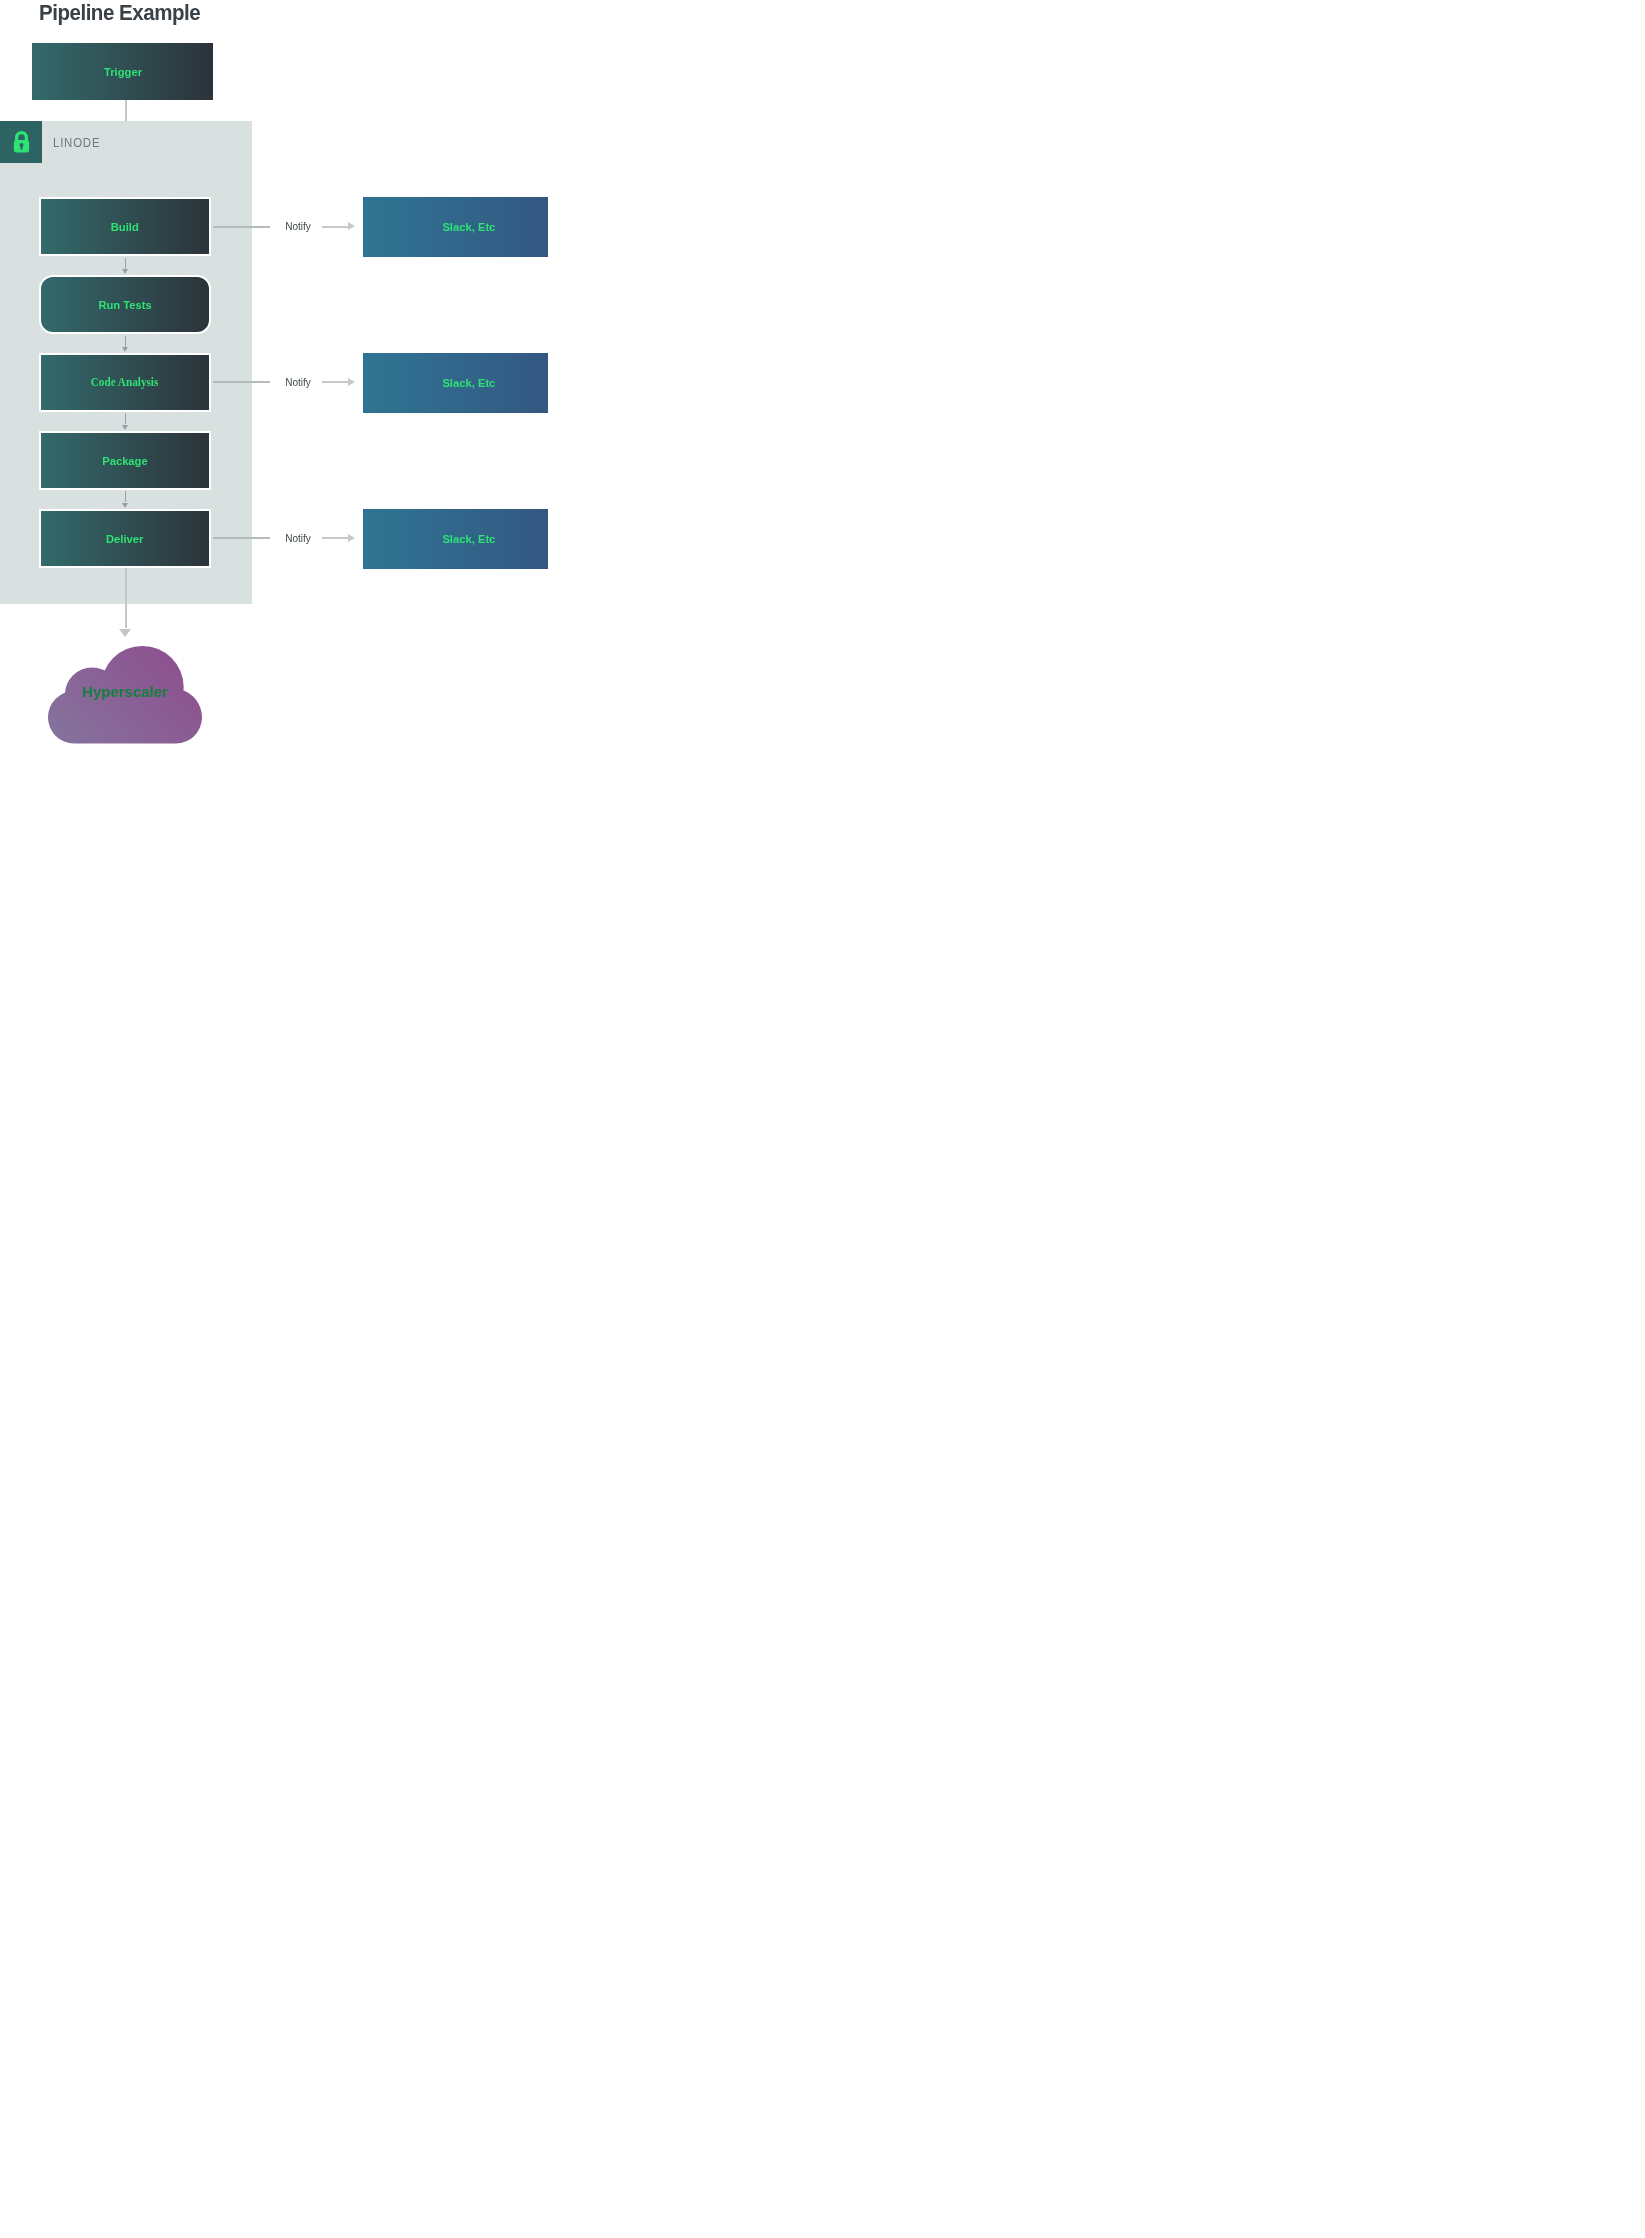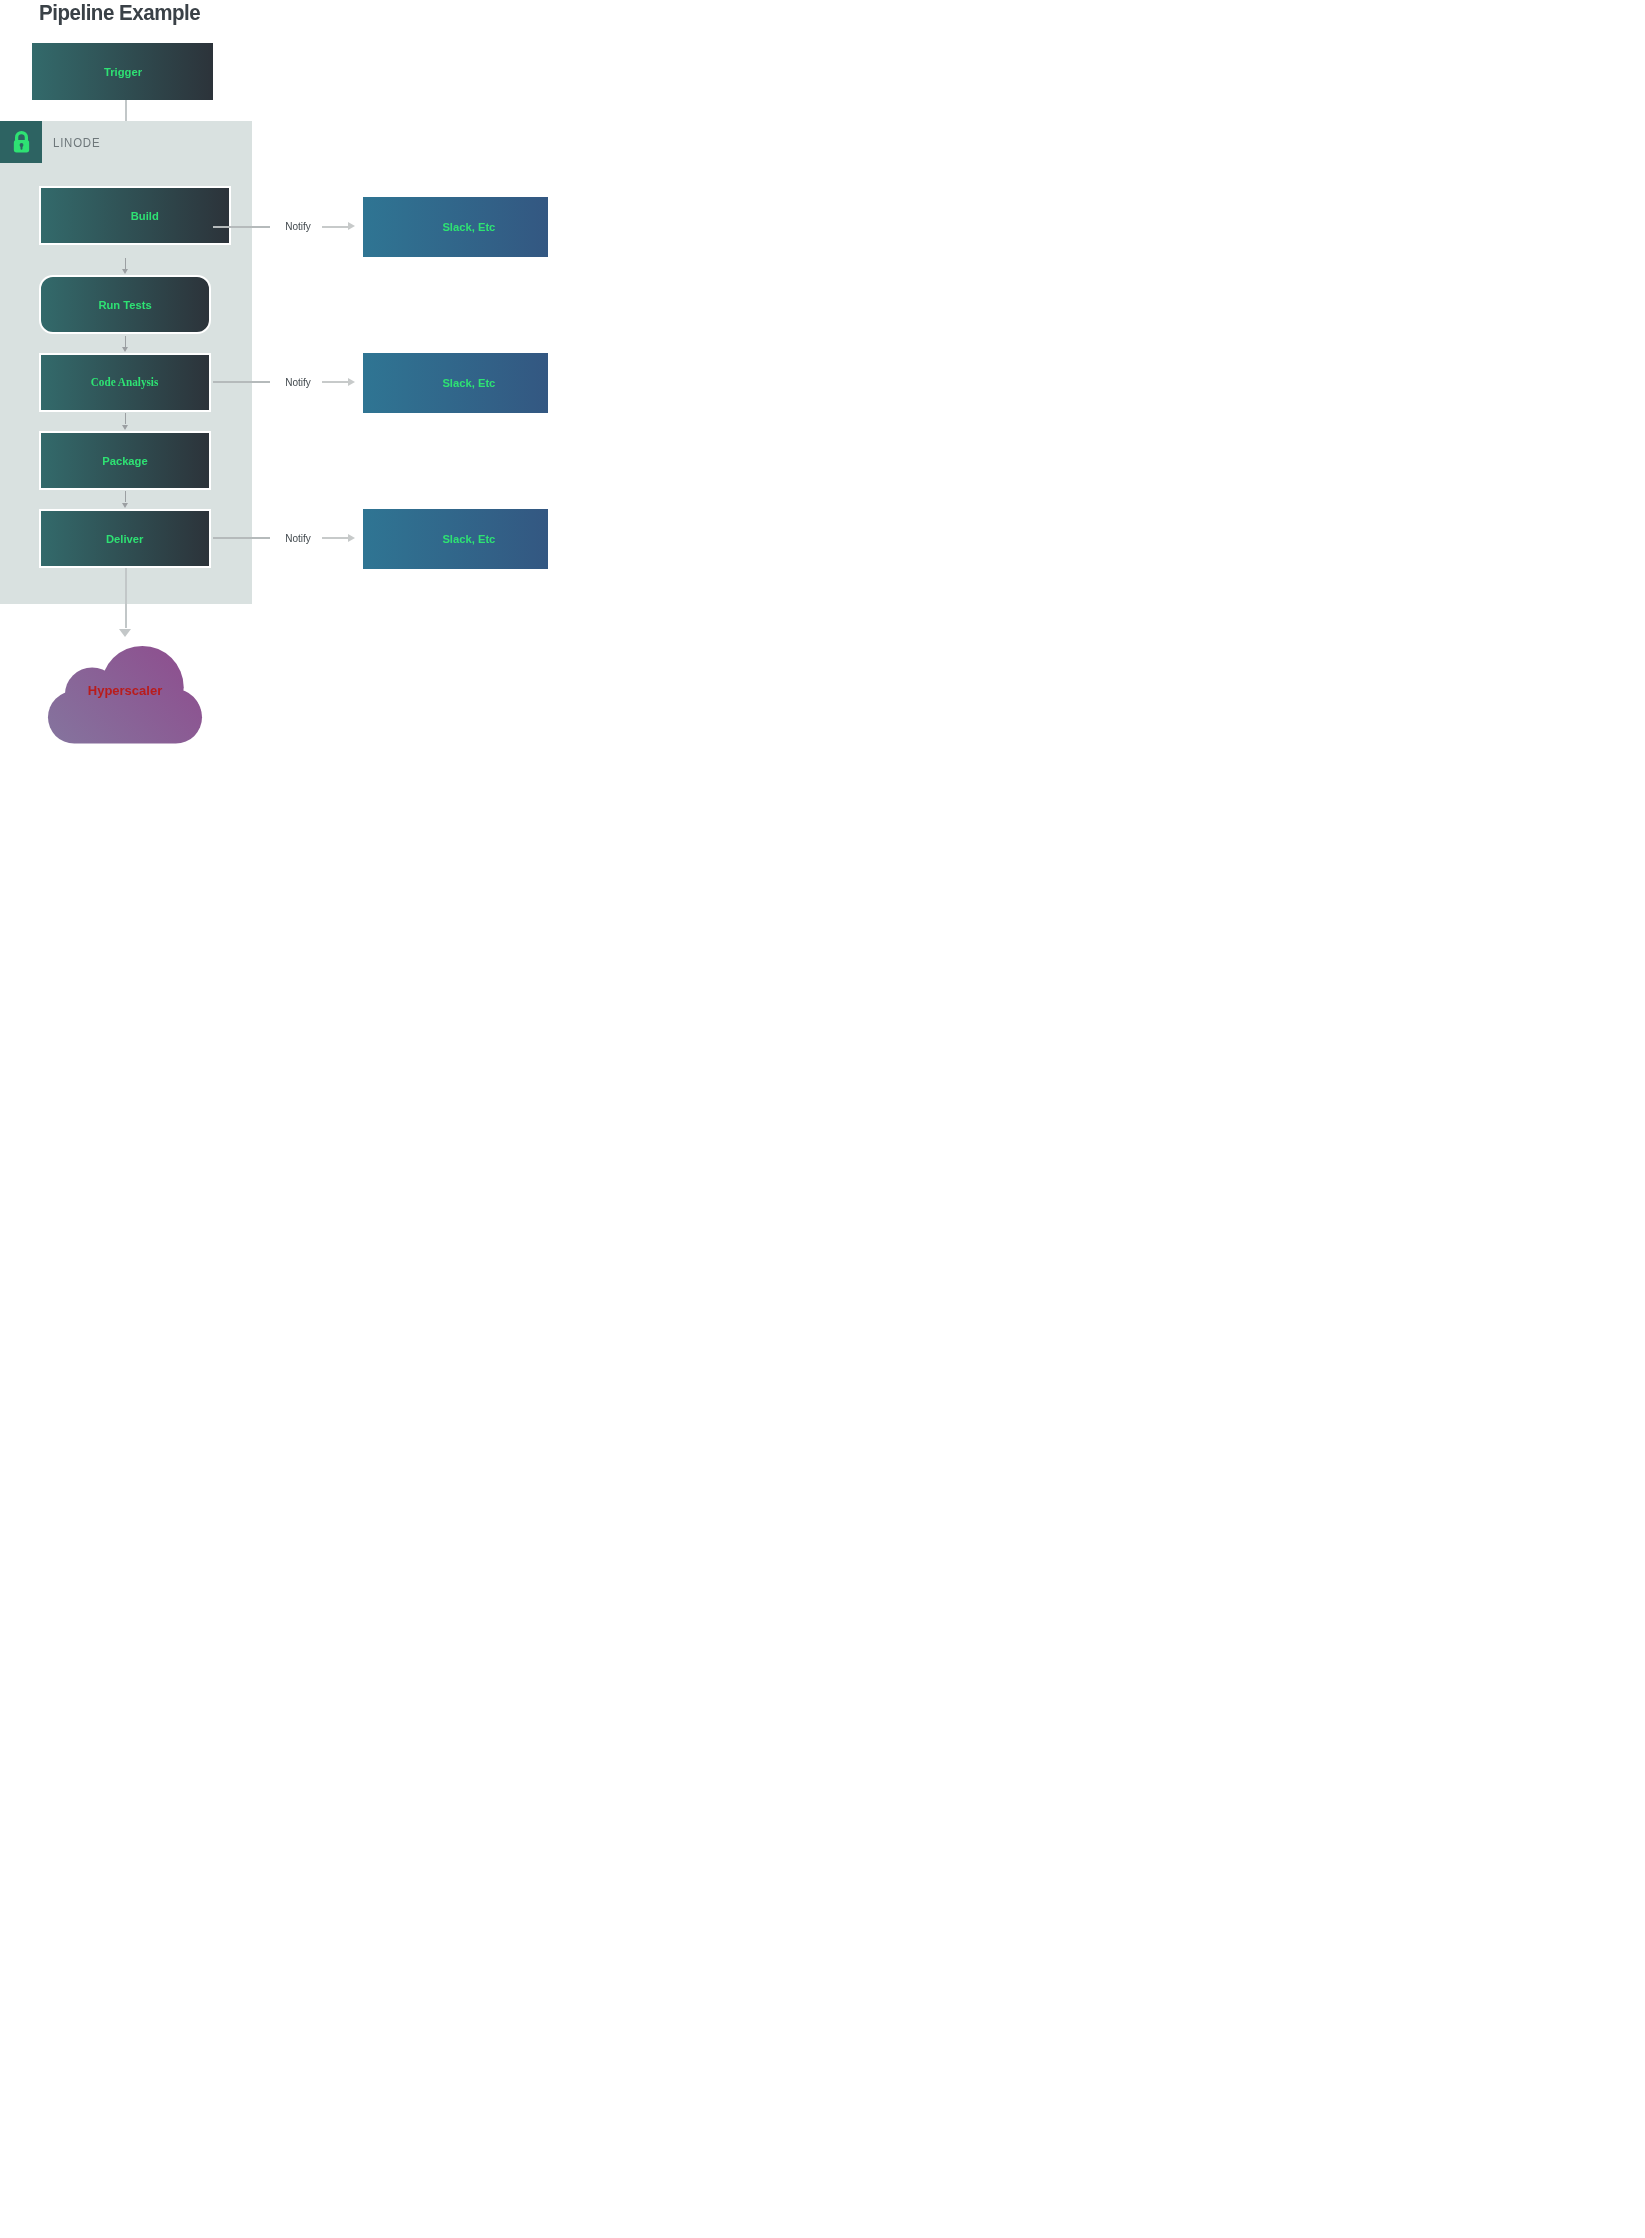--- a/index.html
+++ b/index.html
@@ -46,21 +46,21 @@
   .hline.light{background:#c7caca;}
   .hhead{position:absolute;width:0;height:0;border-top:4.7px solid transparent;
          border-bottom:4.7px solid transparent;border-left:7.5px solid #c7caca;}
 
   .notify-label{position:absolute;width:52px;text-align:center;font-size:11.8px;font-weight:400;
                 color:#42494e;transform:scaleX(.85);white-space:nowrap;}
 
   
   .cloud-wrap{position:absolute;left:45px;top:644px;width:160px;height:101px;}
   .cloud-label{position:absolute;left:45px;top:683px;width:160px;text-align:center;
-               font-size:13px;font-weight:700;color:#b91c1c;}
+               font-size:15px;font-weight:700;color:#15803d;}
 </style>
 </head>
 <body>
 
 <div id="page">
 
   <div class="title">Pipeline Example</div>
 
   <div class="trigger">
     <span class="node-label">Trigger</span>
@@ -75,21 +75,21 @@
       <svg width="29" height="29" viewBox="0 0 89 89" aria-hidden="true">
         <path d="M29.5 46 v-14 a15 15 0 0 1 30 0 v14" fill="none" stroke="#2ee273" stroke-width="10"></path>
         <rect x="21" y="40" width="47" height="38" rx="8" fill="#2ee273"></rect>
         <circle cx="44.5" cy="55" r="6" fill="#2d6362"></circle>
         <rect x="41.5" y="57" width="6" height="13" rx="3" fill="#2d6362"></rect>
       </svg>
     </span>
   </div>
   <div class="linode">LINODE</div>
 
-  <div class="stage-frame" style="top:186px;padding-left:20px;">
+  <div class="stage-frame" style="top:197px;">
     <span class="node-label">Build</span>
   </div>
   <div class="stage-frame" style="top:275px;border-radius:14px;">
     <span class="node-label">Run Tests</span>
   </div>
   <div class="stage-frame" style="top:353px;font-family:Liberation Serif, serif;">
     <span class="node-label">Code Analysis</span>
   </div>
   <div class="stage-frame" style="top:431px;">
     <span class="node-label">Package</span>

